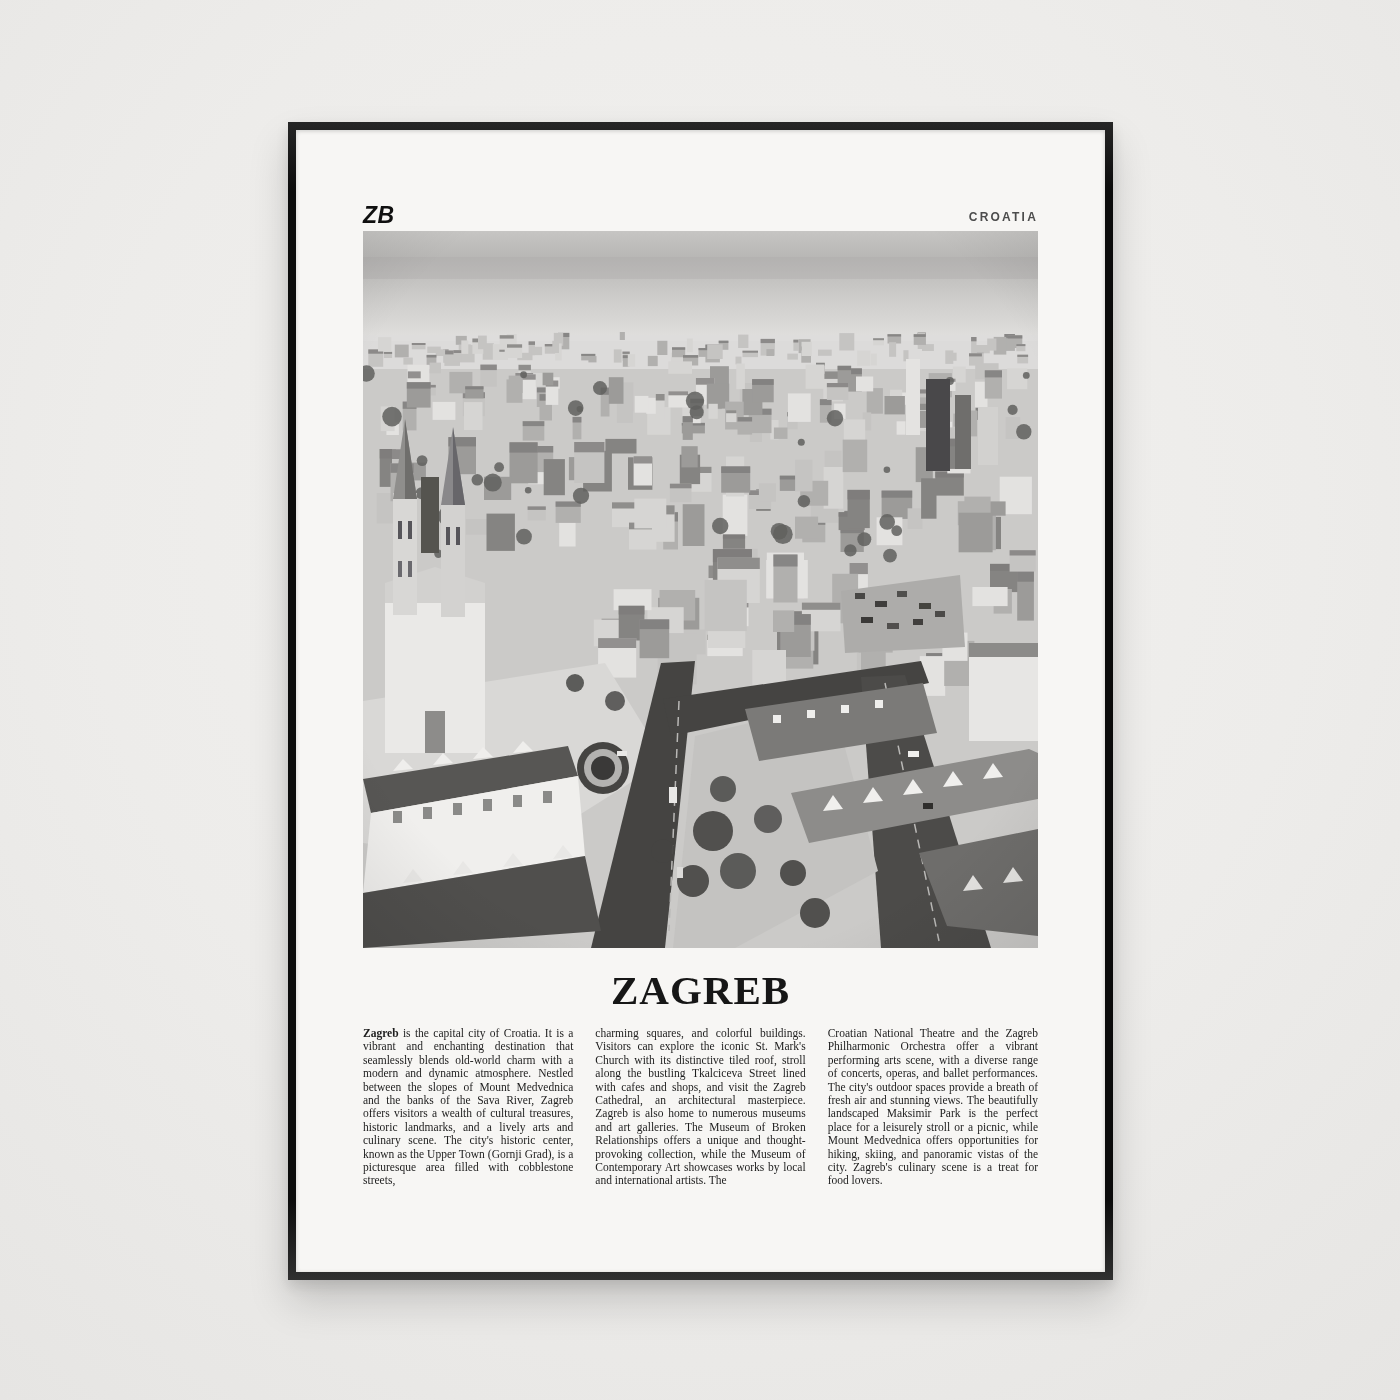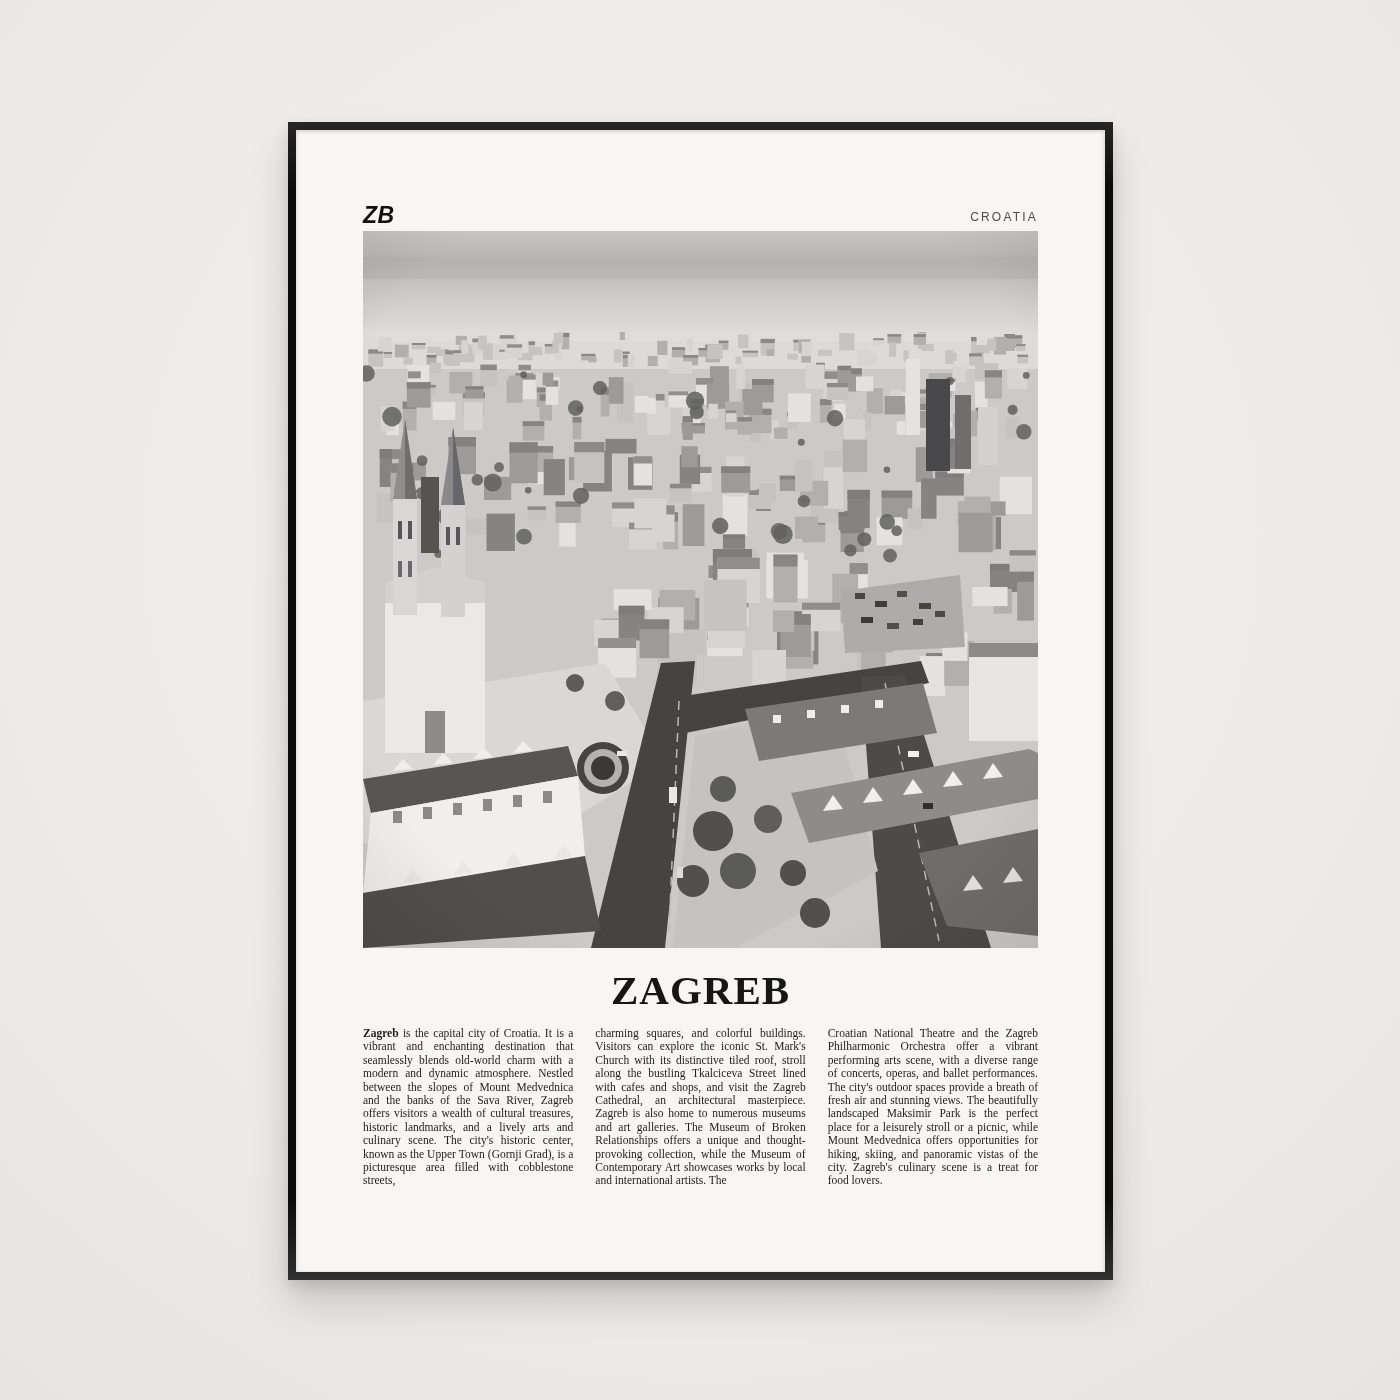--- a/index.html
+++ b/index.html
@@ -19,21 +19,21 @@
     background:#f7f6f4;
     box-shadow:inset 0 1px 4px rgba(0,0,0,0.18);
   }
   .brand{
     position:absolute;left:67px;top:72px;
     font-family:"Liberation Sans",sans-serif;font-weight:700;font-size:23px;
     letter-spacing:0.5px;color:#101010;font-style:italic;
   }
   .country{
     position:absolute;right:67px;top:80px;
-    font-family:"Liberation Sans",sans-serif;font-weight:400;font-size:12px;
+    font-family:"Liberation Sans",sans-serif;font-weight:700;font-size:12px;
     letter-spacing:2.2px;color:#4c4c4c;
   }
   .photo{
     position:absolute;left:67px;top:101px;width:675px;height:717px;
     background:#cfcecc;overflow:hidden;
   }
   .photo svg{display:block;width:675px;height:717px;}
   .title{
     position:absolute;left:0;top:836px;width:100%;margin:0;
     text-align:center;

